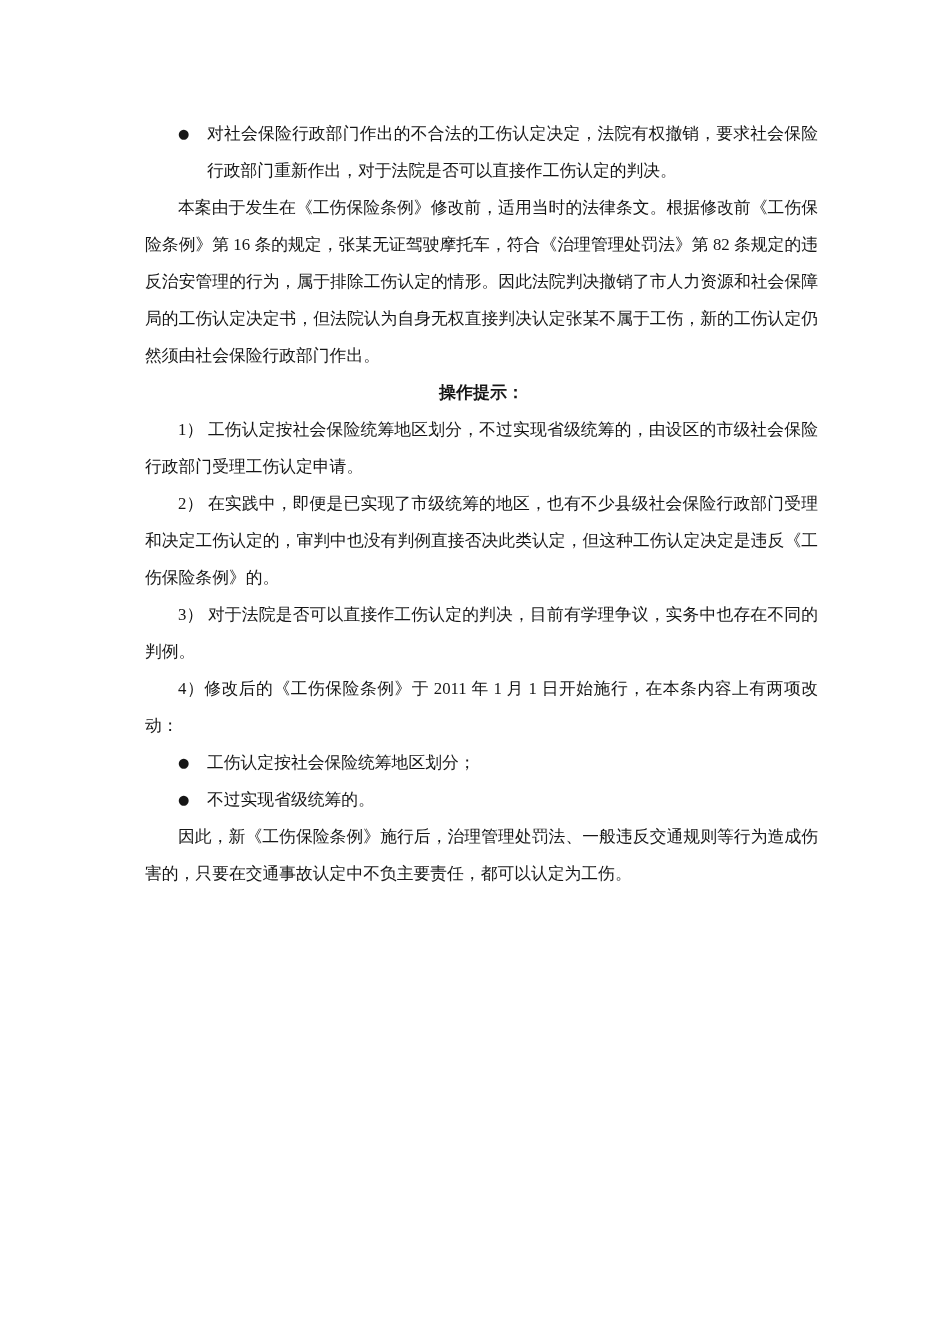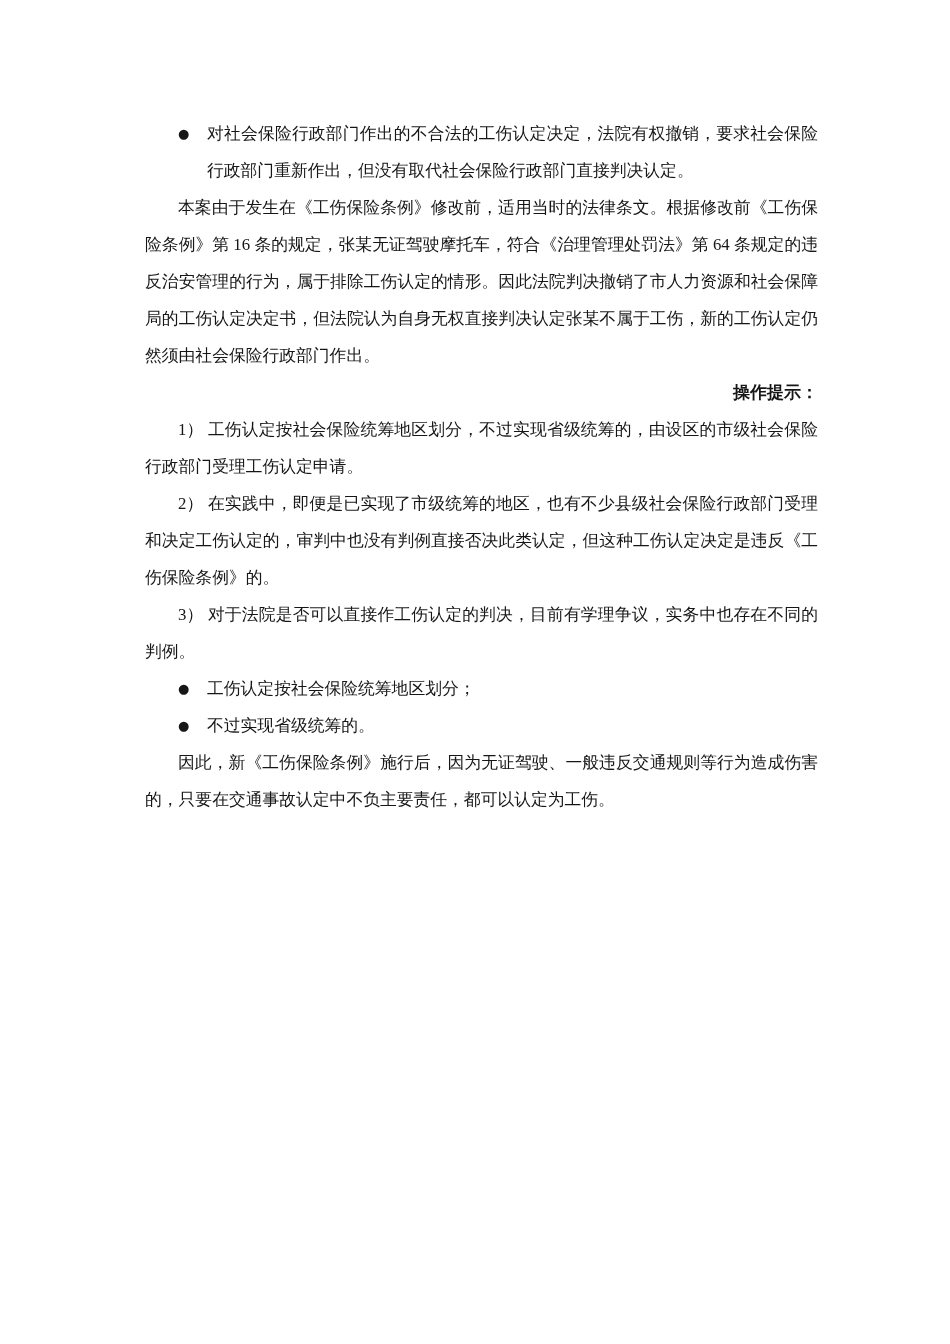--- a/index.html
+++ b/index.html
@@ -24,21 +24,21 @@
     font-size: 16.8px;
     line-height: 37px;
     text-align: justify;
   }
   .blk { margin: 0; padding: 0; }
   .blk.para { text-indent: 33px; }
   .blk.heading {
     font-family: "Liberation Sans", "DejaVu Sans", sans-serif;
     font-weight: 700;
     font-size: 17px;
-    text-align: right;
+    text-align: center;
     text-indent: 0;
   }
   .blk.bullet {
     position: relative;
     padding-left: 62px;
   }
   .bullet-mark {
     position: absolute;
     left: 33px;
     top: 0;
@@ -48,40 +48,41 @@
   }
 </style>
 </head>
 <body>
 
 <div class="page">
   <div class="content">
 
     <div class="blk bullet">
       <span class="bullet-mark">●</span>
-      <span>对社会保险行政部门作出的不合法的工伤认定决定，法院有权撤销，要求社会保险行政部门重新作出，但没有取代社会保险行政部门直接判决认定。</span>
+      <span>对社会保险行政部门作出的不合法的工伤认定决定，法院有权撤销，要求社会保险行政部门重新作出，对于法院是否可以直接作工伤认定的判决。</span>
     </div>
 
-    <div class="blk para">本案由于发生在《工伤保险条例》修改前，适用当时的法律条文。根据修改前《工伤保险条例》第 16 条的规定，张某无证驾驶摩托车，符合《治理管理处罚法》第 64 条规定的违反治安管理的行为，属于排除工伤认定的情形。因此法院判决撤销了市人力资源和社会保障局的工伤认定决定书，但法院认为自身无权直接判决认定张某不属于工伤，新的工伤认定仍然须由社会保险行政部门作出。</div>
+    <div class="blk para">本案由于发生在《工伤保险条例》修改前，适用当时的法律条文。根据修改前《工伤保险条例》第 16 条的规定，张某无证驾驶摩托车，符合《治理管理处罚法》第 82 条规定的违反治安管理的行为，属于排除工伤认定的情形。因此法院判决撤销了市人力资源和社会保障局的工伤认定决定书，但法院认为自身无权直接判决认定张某不属于工伤，新的工伤认定仍然须由社会保险行政部门作出。</div>
 
     <div class="blk heading">操作提示：</div>
 
     <div class="blk para">1） 工伤认定按社会保险统筹地区划分，不过实现省级统筹的，由设区的市级社会保险行政部门受理工伤认定申请。</div>
 
     <div class="blk para">2） 在实践中，即便是已实现了市级统筹的地区，也有不少县级社会保险行政部门受理和决定工伤认定的，审判中也没有判例直接否决此类认定，但这种工伤认定决定是违反《工伤保险条例》的。</div>
 
     <div class="blk para">3） 对于法院是否可以直接作工伤认定的判决，目前有学理争议，实务中也存在不同的判例。</div>
 
+    <div class="blk para">4）修改后的《工伤保险条例》于 2011 年 1 月 1 日开始施行，在本条内容上有两项改动：</div>
 
     <div class="blk bullet">
       <span class="bullet-mark">●</span>
       <span>工伤认定按社会保险统筹地区划分；</span>
     </div>
 
     <div class="blk bullet">
       <span class="bullet-mark">●</span>
       <span>不过实现省级统筹的。</span>
     </div>
 
-    <div class="blk para">因此，新《工伤保险条例》施行后，因为无证驾驶、一般违反交通规则等行为造成伤害的，只要在交通事故认定中不负主要责任，都可以认定为工伤。</div>
+    <div class="blk para">因此，新《工伤保险条例》施行后，治理管理处罚法、一般违反交通规则等行为造成伤害的，只要在交通事故认定中不负主要责任，都可以认定为工伤。</div>
 
   </div>
 </div>
 
 </body></html>

